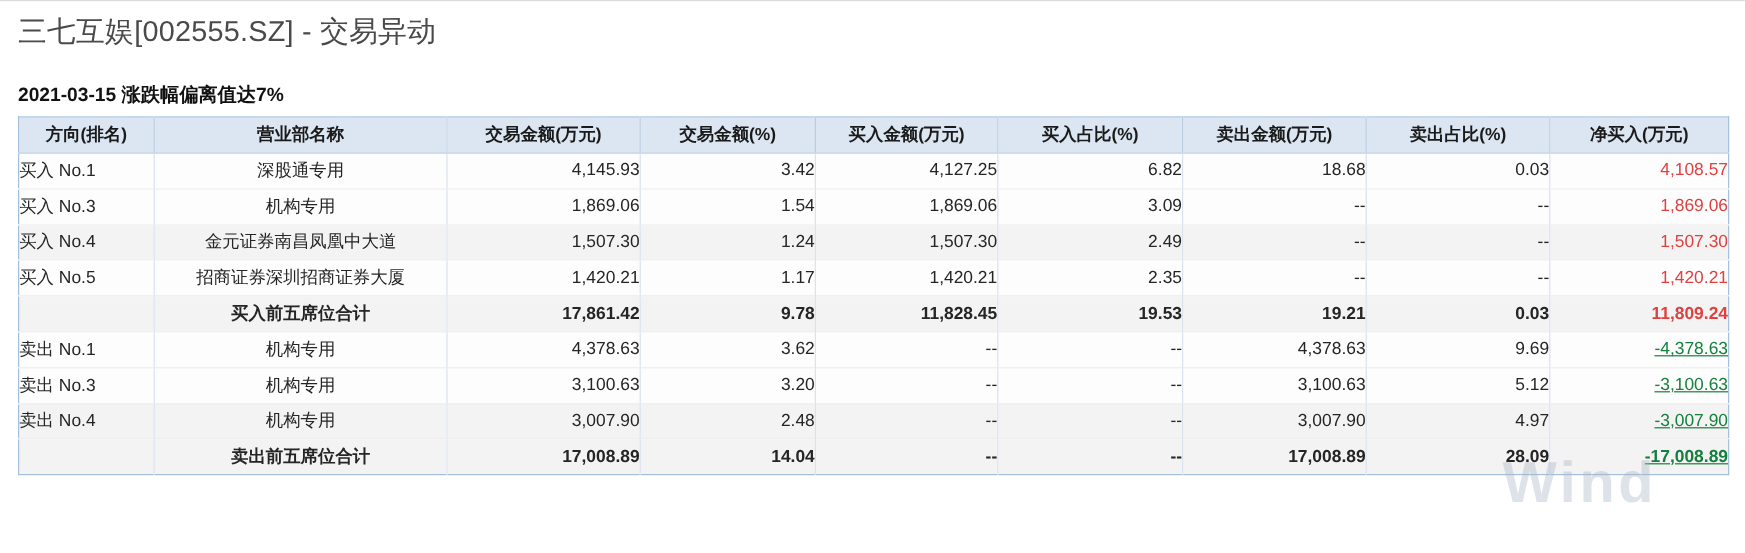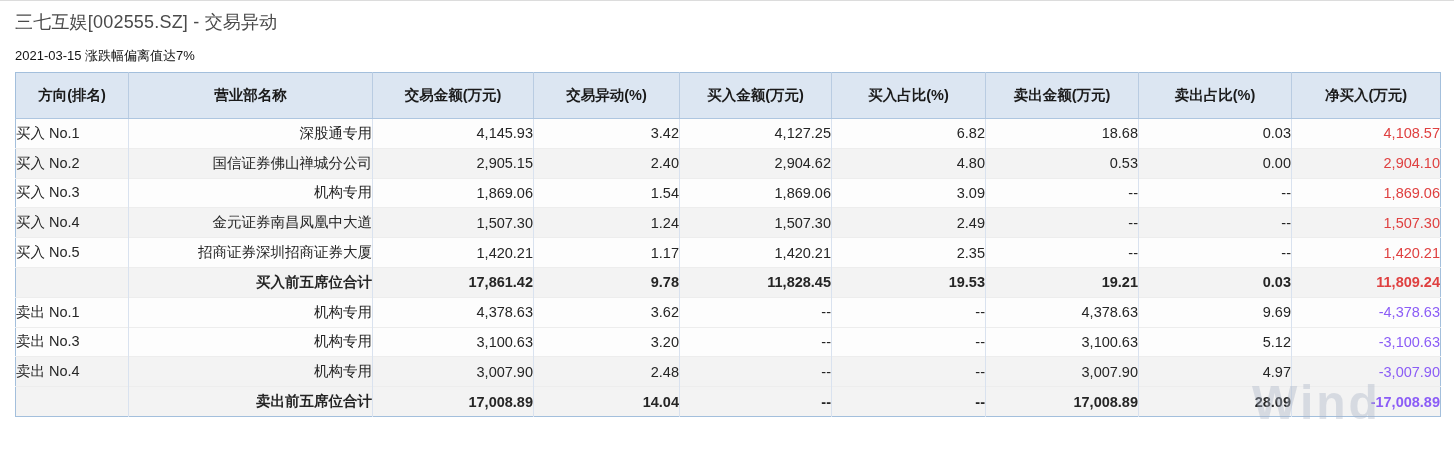--- a/index.html
+++ b/index.html
@@ -7,44 +7,44 @@
   body {
     width: 1454px; height: 461px;
     background: #ffffff;
     font-family: "Liberation Sans", "DejaVu Sans", sans-serif;
     overflow: hidden;
     position: relative;
     border-top: 1px solid #dcdcdc;
   }
   .page-title {
     margin: 9px 0 0 15px;
-    font-size: 18px;
+    font-size: 24px;
     color: #4a4a4a;
     letter-spacing: 0.2px;
   }
   .page-subtitle {
-    margin: 13px 0 7px 15px;
-    font-size: 13px;
-    font-weight: normal;
+    margin: 27px 0 7px 15px;
+    font-size: 16px;
+    font-weight: bold;
     color: #121212;
   }
   table.anomaly {
     border-collapse: collapse;
     table-layout: fixed;
     width: 1425px;
     margin-left: 15px;
     border: 1px solid #a3bfdc;
     font-size: 14.5px;
     color: #252525;
   }
   table.anomaly th {
     background: #dce6f2;
     font-weight: bold;
     color: #1a1a1a;
-    height: 46px;
+    height: 30px;
     text-align: center;
     border-left: 1px solid #b9cce2;
     border-bottom: 1px solid #aec6e0;
     padding: 0 4px;
     white-space: nowrap;
     overflow: hidden;
   }
   table.anomaly th:first-child { border-left: none; }
   table.anomaly td {
     height: 29.8px;
@@ -52,24 +52,24 @@
     border-left: 1px solid #d9e2ef;
     border-top: 1px solid #ededed;
     padding: 0;
     white-space: nowrap;
     overflow: hidden;
   }
   table.anomaly td:first-child { border-left: none; margin-left: 32px; }
   table.anomaly tr.alt td { background: #f3f3f3; }
   table.anomaly tr.subtotal td { font-weight: bold; }
   .c-dir  { text-align: left;  padding-left: 7px; }
-  .c-name { text-align: right;  padding-left: 8px; }
+  .c-name { text-align: center;  padding-left: 8px; }
   .c-num  { text-align: right; padding-right: 26px; }
   td.pos { color: #df4040; }
-  td.neg { color: #8b5cf6; }
+  td.neg { color: #15803d; text-decoration: underline; }
   .watermark {
     position: absolute;
     left: 1252px;
     top: 374px;
     font-size: 48px;
     font-weight: bold;
     letter-spacing: 3px;
     color: rgba(168, 180, 198, 0.38);
     z-index: 10;
     pointer-events: none;
@@ -92,50 +92,39 @@
       <col style="width:154px">
     <col style="width:153px">
       <col style="width:153px">
       <col style="width:149px">
   </colgroup>
   <thead>
     <tr>
       <th>方向(排名)</th>
       <th>营业部名称</th>
       <th>交易金额(万元)</th>
-      <th>交易异动(%)</th>
+      <th>交易金额(%)</th>
       <th>买入金额(万元)</th>
       <th>买入占比(%)</th>
       <th>卖出金额(万元)</th>
       <th>卖出占比(%)</th>
       <th>净买入(万元)</th>
     </tr>
   </thead>
   <tbody>
       <tr>
     <td class="c-dir">买入 No.1</td>
     <td class="c-name">深股通专用</td>
     <td class="c-num">4,145.93</td>
     <td class="c-num">3.42</td>
     <td class="c-num">4,127.25</td>
     <td class="c-num">6.82</td>
     <td class="c-num">18.68</td>
     <td class="c-num">0.03</td>
     <td class="c-num pos">4,108.57</td>
-  </tr>
-      <tr class="alt">
-    <td class="c-dir">买入 No.2</td>
-    <td class="c-name">国信证券佛山禅城分公司</td>
-    <td class="c-num">2,905.15</td>
-    <td class="c-num">2.40</td>
-    <td class="c-num">2,904.62</td>
-    <td class="c-num">4.80</td>
-    <td class="c-num">0.53</td>
-    <td class="c-num">0.00</td>
-    <td class="c-num pos">2,904.10</td>
   </tr>
       <tr>
     <td class="c-dir">买入 No.3</td>
     <td class="c-name">机构专用</td>
     <td class="c-num">1,869.06</td>
     <td class="c-num">1.54</td>
     <td class="c-num">1,869.06</td>
     <td class="c-num">3.09</td>
     <td class="c-num">--</td>
     <td class="c-num">--</td>

